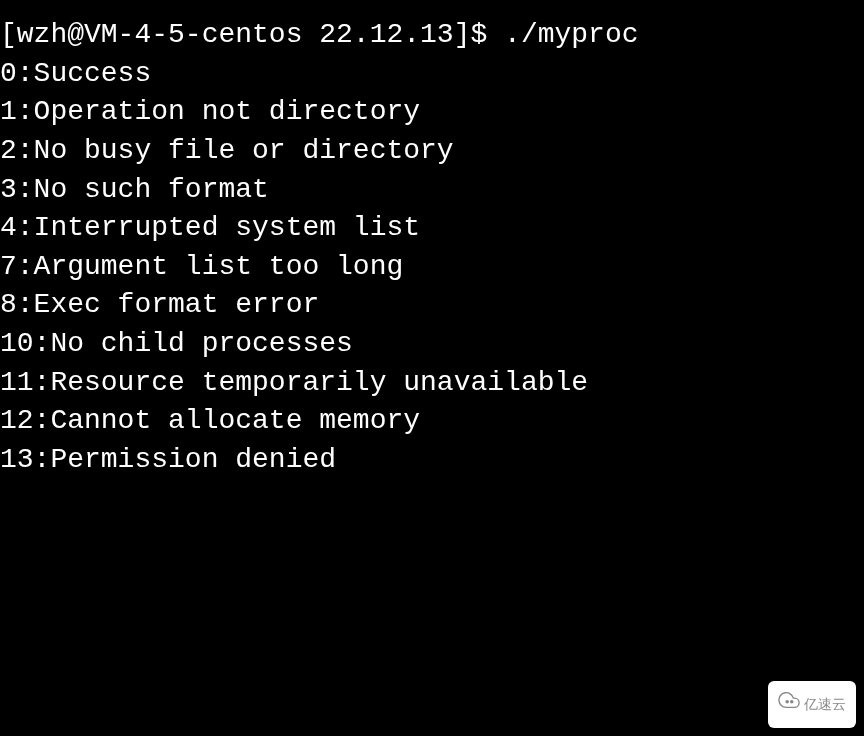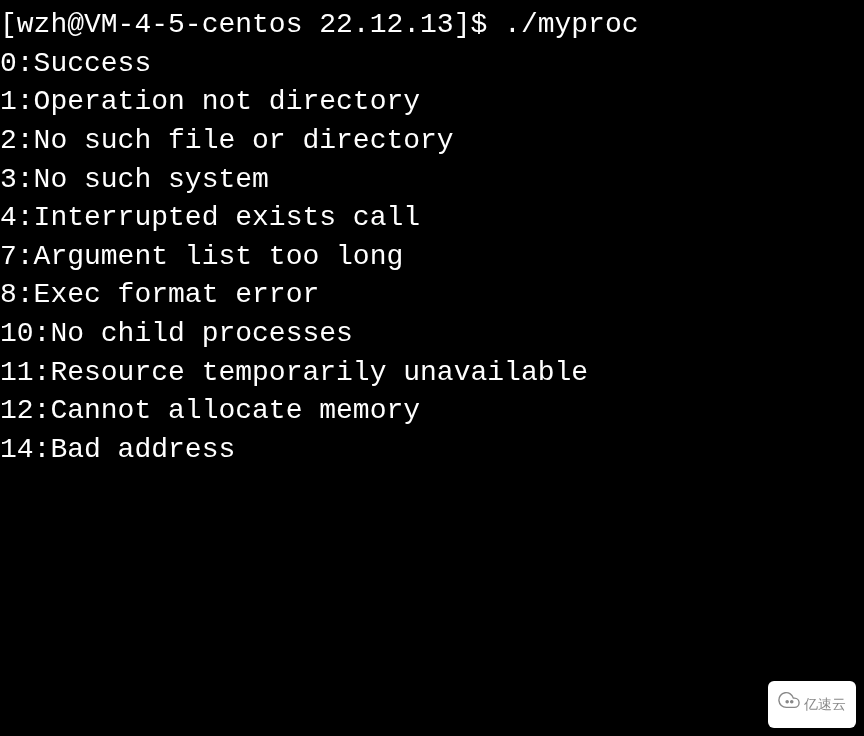--- a/index.html
+++ b/index.html
@@ -13,21 +13,21 @@
       font-family: "Courier New", Consolas, monospace;
       font-size: 28px;
       line-height: 1.38;
       width: 864px;
       height: 736px;
       overflow: hidden;
       position: relative;
       font-weight: 500;
     }
     .terminal {
-      padding: 6px 0 0 0;
+      padding: 16px 0 0 0;
       border-radius: 13px;
     }
     .prompt-line {
       white-space: pre;
     }
     .output-line {
       white-space: pre;
     }
     .watermark {
       position: absolute;
@@ -52,29 +52,29 @@
       font-weight: normal;
     }
   </style>
 </head>
 <body>
 
 <div class="terminal">
   <div class="prompt-line">[wzh@VM-4-5-centos 22.12.13]$ ./myproc</div>
   <div class="output-line">0:Success</div>
   <div class="output-line">1:Operation not directory</div>
-  <div class="output-line">2:No such file or directory</div>
-  <div class="output-line">3:No such system</div>
-  <div class="output-line">4:Interrupted exists call</div>
+  <div class="output-line">2:No busy file or directory</div>
+  <div class="output-line">3:No such format</div>
+  <div class="output-line">4:Interrupted system list</div>
   <div class="output-line">7:Argument list too long</div>
   <div class="output-line">8:Exec format error</div>
   <div class="output-line">10:No child processes</div>
   <div class="output-line">11:Resource temporarily unavailable</div>
   <div class="output-line">12:Cannot allocate memory</div>
-  <div class="output-line">14:Bad address</div>
+  <div class="output-line">13:Permission denied</div>
 </div>
 
 <div class="watermark">
   <span>
     <svg viewBox="0 0 24 24" fill="none" stroke="#888888" stroke-width="1.5">
       <path d="M18 10h-1.26A8 8 0 1 0 9 20h9a5 5 0 0 0 0-10z" stroke-linecap="round" stroke-linejoin="round"></path>
       <circle cx="10" cy="14" r="1.2" fill="#888888"></circle>
       <circle cx="15" cy="14" r="1.2" fill="#888888"></circle>
     </svg>
   </span>

